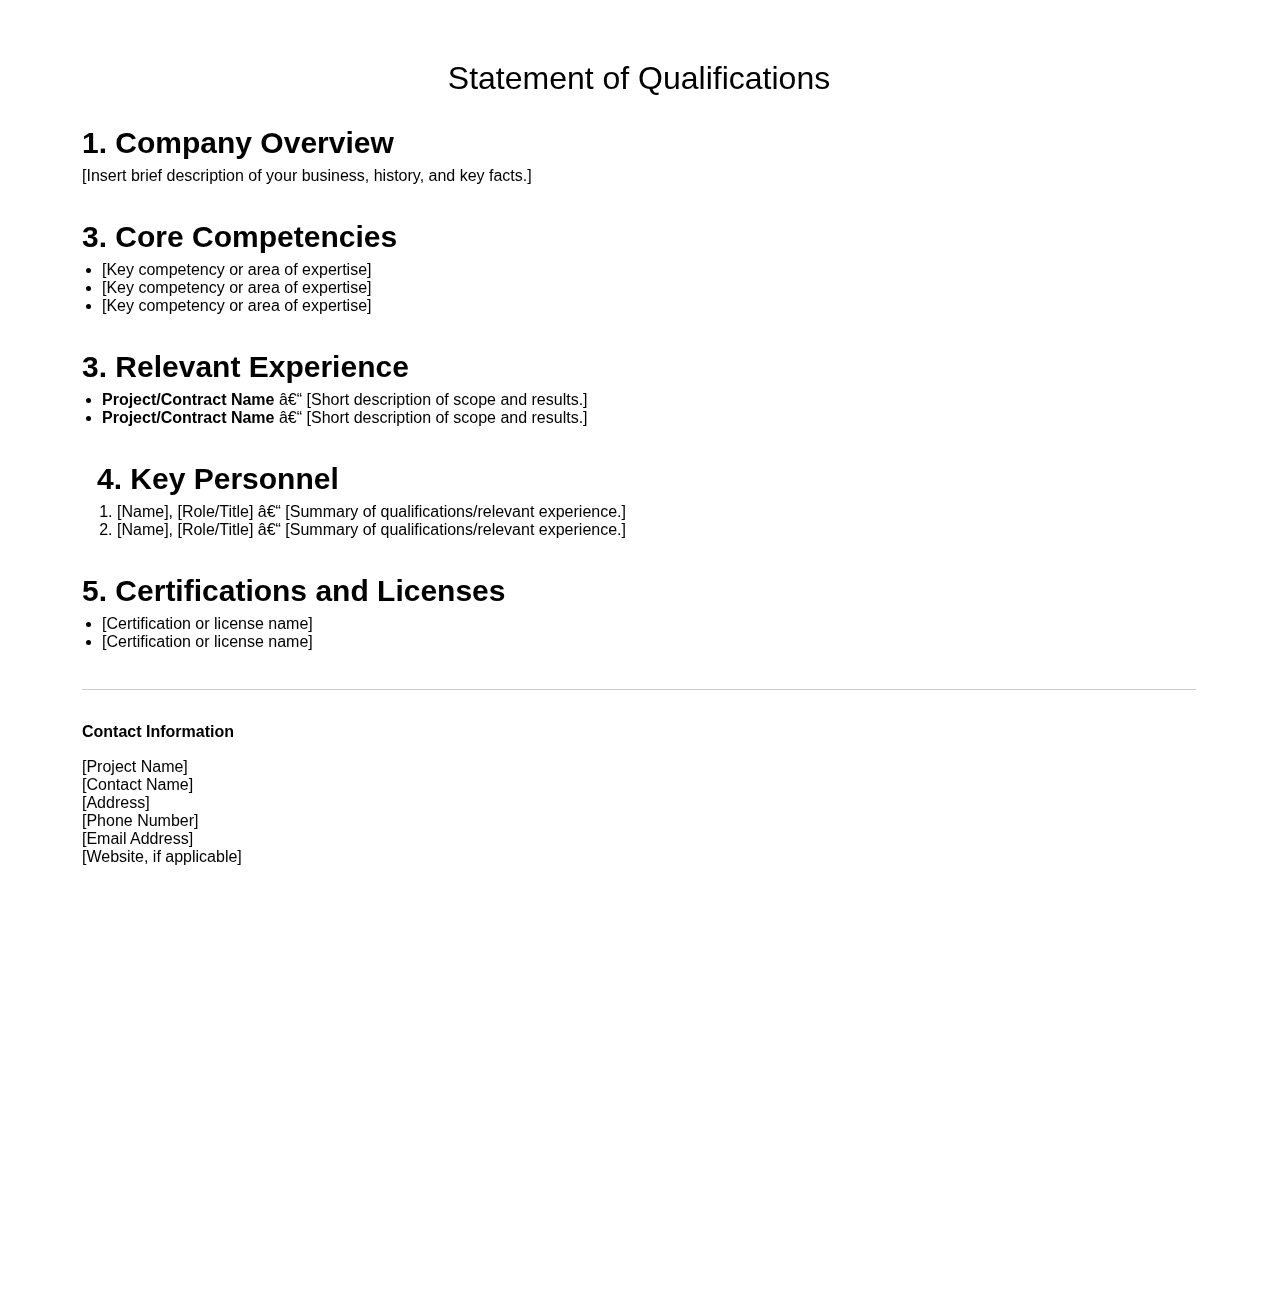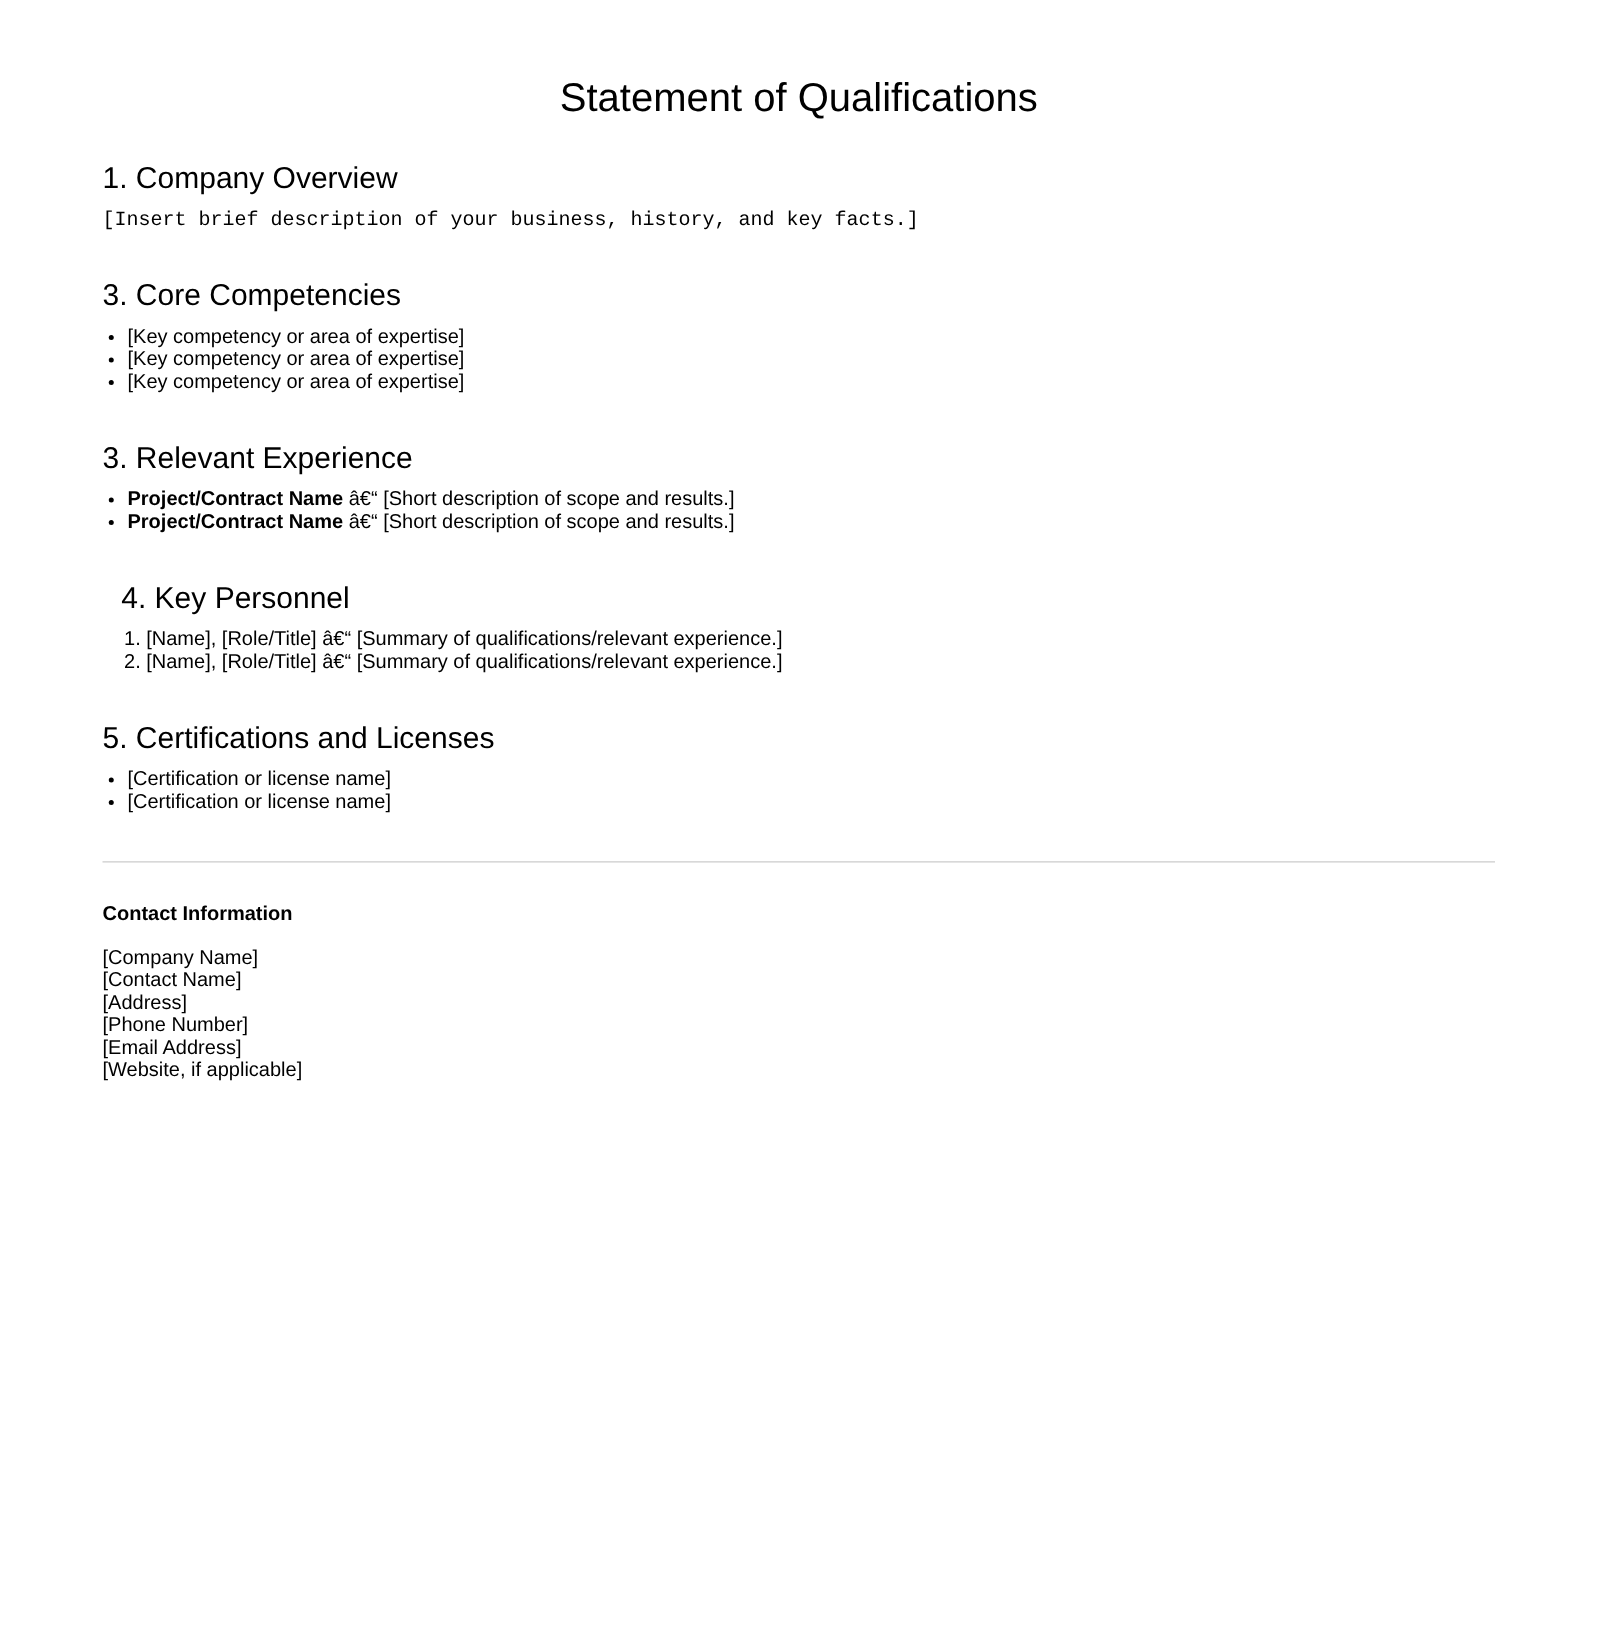--- a/index.html
+++ b/index.html
@@ -16,26 +16,26 @@
     h1 {
       font-size: 32px;
       font-weight: normal;
       text-align: center;
       margin: 0;
       padding-top: 60px;
       line-height: 37px;
       height: 37px;
     }
     h2 {
-      font-size: 24px;
-      font-weight: normal;
+      font-size: 30px;
+      font-weight: bold;
       margin: 0;
       line-height: 28px;
     }
-    p { margin: 0; font-family: Liberation Mono, monospace; }
+    p { margin: 0; }
     ul, ol { margin: 0; padding-left: 20px; }
     li { line-height: 18px; }
     .block { position: absolute; left: 82px; }
     .sec-body { margin-top: 10px; }
     hr {
       position: absolute; left: 82px; top: 689px;
       width: 1114px; margin: 0; border: 0; border-top: 1px solid #cccccc;
     }
     h3 {
       font-size: 16px; font-weight: bold; margin: 0; line-height: 22px;
@@ -84,21 +84,21 @@
       <li>[Certification or license name]</li>
       <li>[Certification or license name]</li>
     </ul>
   </div>
 
   <hr>
 
   <div class="block" style="top:721px;">
     <h3>Contact Information</h3>
     <div style="margin-top:15px;">
-      <span class="contact-line">[Company Name]</span>
+      <span class="contact-line">[Project Name]</span>
       <span class="contact-line">[Contact Name]</span>
       <span class="contact-line">[Address]</span>
       <span class="contact-line">[Phone Number]</span>
       <span class="contact-line">[Email Address]</span>
       <span class="contact-line">[Website, if applicable]</span>
     </div>
   </div>
 </div>
 
 </body></html>

